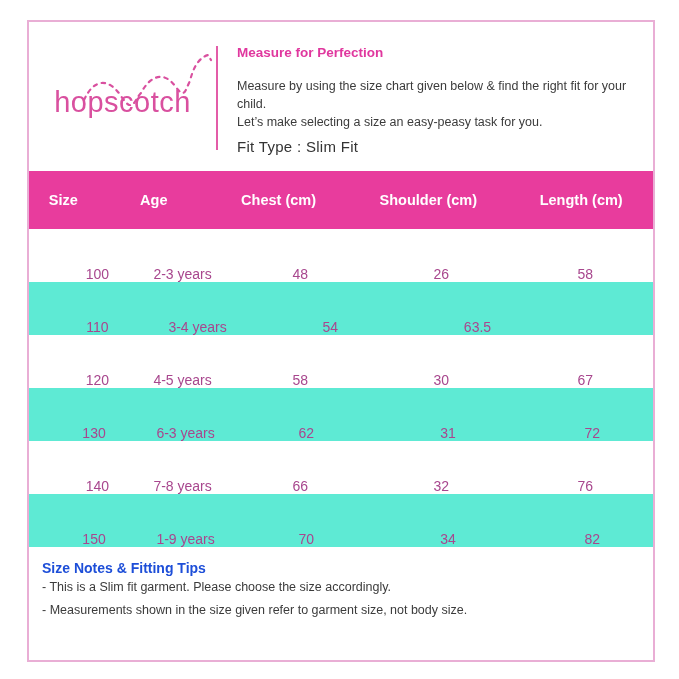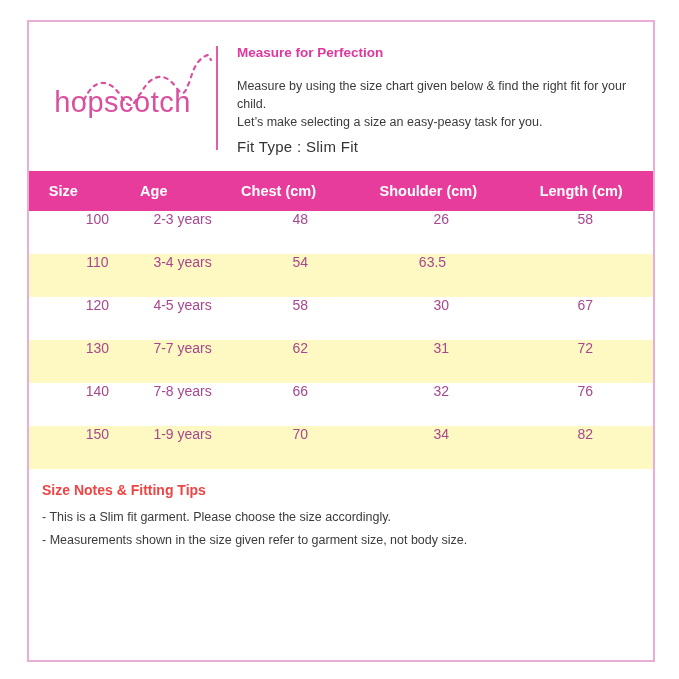--- a/index.html
+++ b/index.html
@@ -41,37 +41,37 @@
   }
 
   .intro { flex: 1; padding: 23px 14px 0 19px; }
   .intro-title { color: #e0379e; font-size: 13.5px; font-weight: bold; margin-bottom: 17px; }
   .intro-line { color: #3b3b3b; font-size: 12.5px; line-height: 18px; }
   .fit-type { color: #333333; font-size: 15px; margin-top: 7px; font-weight: normal; letter-spacing: 0.3px; }
 
   
   .size-table { display: flex; flex-direction: column; flex-shrink: 0; }
   .thead {
-    height: 40px; background: #e83c9d;
+    height: 58px; background: #e83c9d;
     display: flex; align-items: center;
   }
   .th {
     color: #ffffff; font-weight: bold; font-size: 14.5px;
     text-align: center;
   }
-  .tr { height: 43px; display: flex; align-items: flex-start; background: #ffffff; padding-left: 36px; }
-  .tr.alt { background: #fef9c3; }
+  .tr { height: 53px; display: flex; align-items: flex-end; background: #ffffff; padding-left: 36px; }
+  .tr.alt { background: #5eead4; gap: 15px; }
   .td { color: #a8478e; font-size: 14px; text-align: center; }
 
   .c0 { width: 11%; } .c1 { width: 18%; } .c2 { width: 22%; }
   .c3 { width: 26%; } .c4 { width: 23%; }
 
   
   .notes { flex: 1; padding: 13px 14px 0 13px; background: #ffffff; }
-  .notes-title { color: #ef4444; font-size: 14px; font-weight: bold; margin-bottom: 8px; }
+  .notes-title { color: #1d4ed8; font-size: 14px; font-weight: bold; }
   .note-item { color: #3b3b3b; font-size: 12.5px; line-height: 23px; }
 </style>
 </head>
 <body>
 
 <div class="canvas">
   <div class="frame">
 
     <div class="header-section">
       <div class="logo-cell">
@@ -115,21 +115,21 @@
       </div>
       <div class="tr">
         <div class="td c0">120</div>
         <div class="td c1">4-5 years</div>
         <div class="td c2">58</div>
         <div class="td c3">30</div>
         <div class="td c4">67</div>
       </div>
       <div class="tr alt">
         <div class="td c0">130</div>
-        <div class="td c1">7-7 years</div>
+        <div class="td c1">6-3 years</div>
         <div class="td c2">62</div>
         <div class="td c3">31</div>
         <div class="td c4">72</div>
       </div>
       <div class="tr">
         <div class="td c0">140</div>
         <div class="td c1">7-8 years</div>
         <div class="td c2">66</div>
         <div class="td c3">32</div>
         <div class="td c4">76</div>

